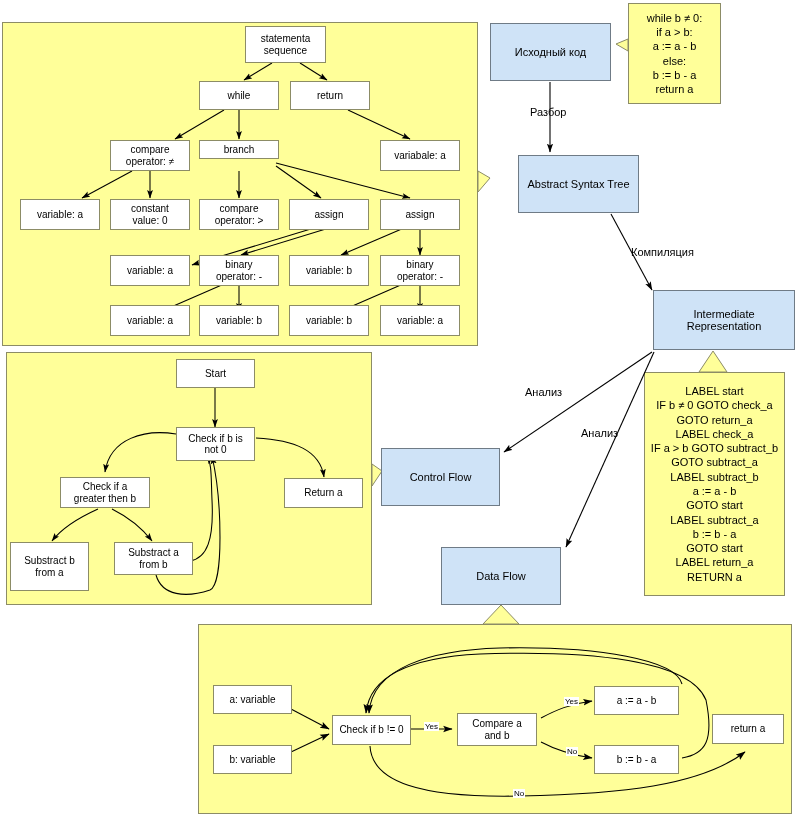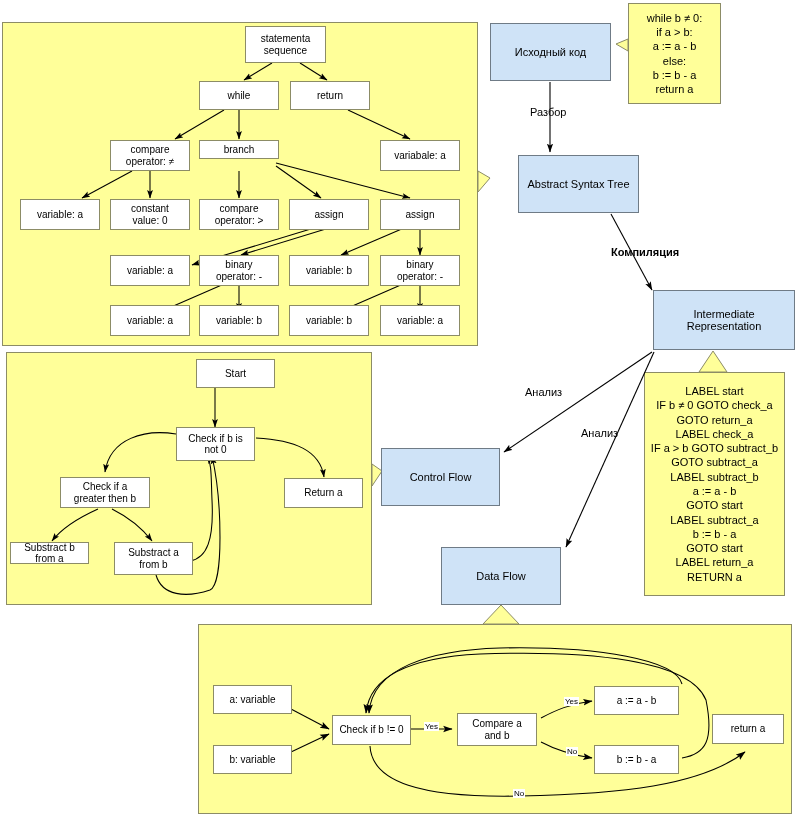--- a/index.html
+++ b/index.html
@@ -129,21 +129,21 @@
   <div class="node bbox t11" style="left:653px;top:290px;width:142px;height:60px;flex-direction:column;">
     <span>Intermediate</span>
     <span>Representation</span>
   </div>
 
   <div class="node bbox t11" style="left:381px;top:448px;width:119px;height:58px;">Control Flow</div>
 
   <div class="node bbox t11" style="left:441px;top:547px;width:120px;height:58px;">Data Flow</div>
 
   <div class="edgelbl t9" style="left:530px;top:106px;">Разбор</div>
-  <div class="edgelbl t9" style="left:611px;top:246px;font-weight:bold;">Компиляция</div>
+  <div class="edgelbl t9" style="left:631px;top:246px;">Компиляция</div>
   <div class="edgelbl t9" style="left:525px;top:386px;">Анализ</div>
   <div class="edgelbl t9" style="left:581px;top:427px;">Анализ</div>
 
   <div class="node wbox t10" style="left:245px;top:26px;width:81px;height:37px;flex-direction:column;">
     <span style="white-space:pre-line;">statementa
 sequence</span>
   </div>
   <div class="node wbox t10" style="left:199px;top:81px;width:80px;height:29px;">while</div>
   <div class="node wbox t10" style="left:290px;top:81px;width:80px;height:29px;">return</div>
   <div class="node wbox t10" style="left:110px;top:140px;width:80px;height:31px;white-space:pre-line;">compare
@@ -161,27 +161,27 @@
   <div class="node wbox t10" style="left:199px;top:255px;width:80px;height:31px;white-space:pre-line;">binary
 operator: -</div>
   <div class="node wbox t10" style="left:289px;top:255px;width:80px;height:31px;">variable: b</div>
   <div class="node wbox t10" style="left:380px;top:255px;width:80px;height:31px;white-space:pre-line;">binary
 operator: -</div>
   <div class="node wbox t10" style="left:110px;top:305px;width:80px;height:31px;">variable: a</div>
   <div class="node wbox t10" style="left:199px;top:305px;width:80px;height:31px;">variable: b</div>
   <div class="node wbox t10" style="left:289px;top:305px;width:80px;height:31px;">variable: b</div>
   <div class="node wbox t10" style="left:380px;top:305px;width:80px;height:31px;">variable: a</div>
 
-  <div class="node wbox t10" style="left:176px;top:359px;width:79px;height:29px;margin-left:20px;">Start</div>
+  <div class="node wbox t10" style="left:176px;top:359px;width:79px;height:29px;">Start</div>
   <div class="node wbox t10" style="left:176px;top:427px;width:79px;height:34px;white-space:pre-line;">Check if b is
 not 0</div>
   <div class="node wbox t10" style="left:60px;top:477px;width:90px;height:31px;white-space:pre-line;">Check if a
 greater then b</div>
   <div class="node wbox t10" style="left:284px;top:478px;width:79px;height:30px;">Return a</div>
-  <div class="node wbox t10" style="left:10px;top:542px;width:79px;height:22px;white-space:pre-line;">Substract b
+  <div class="node wbox t10" style="left:10px;top:542px;width:79px;height:49px;white-space:pre-line;">Substract b
 from a</div>
   <div class="node wbox t10" style="left:114px;top:542px;width:79px;height:33px;white-space:pre-line;">Substract a
 from b</div>
 
   <div class="node wbox t10" style="left:213px;top:685px;width:79px;height:29px;">a: variable</div>
   <div class="node wbox t10" style="left:213px;top:745px;width:79px;height:29px;">b: variable</div>
   <div class="node wbox t10" style="left:332px;top:715px;width:79px;height:30px;">Check if b != 0</div>
   <div class="node wbox t10" style="left:457px;top:713px;width:80px;height:33px;white-space:pre-line;">Compare a
 and b</div>
   <div class="node wbox t10" style="left:594px;top:686px;width:85px;height:29px;">a := a - b</div>

